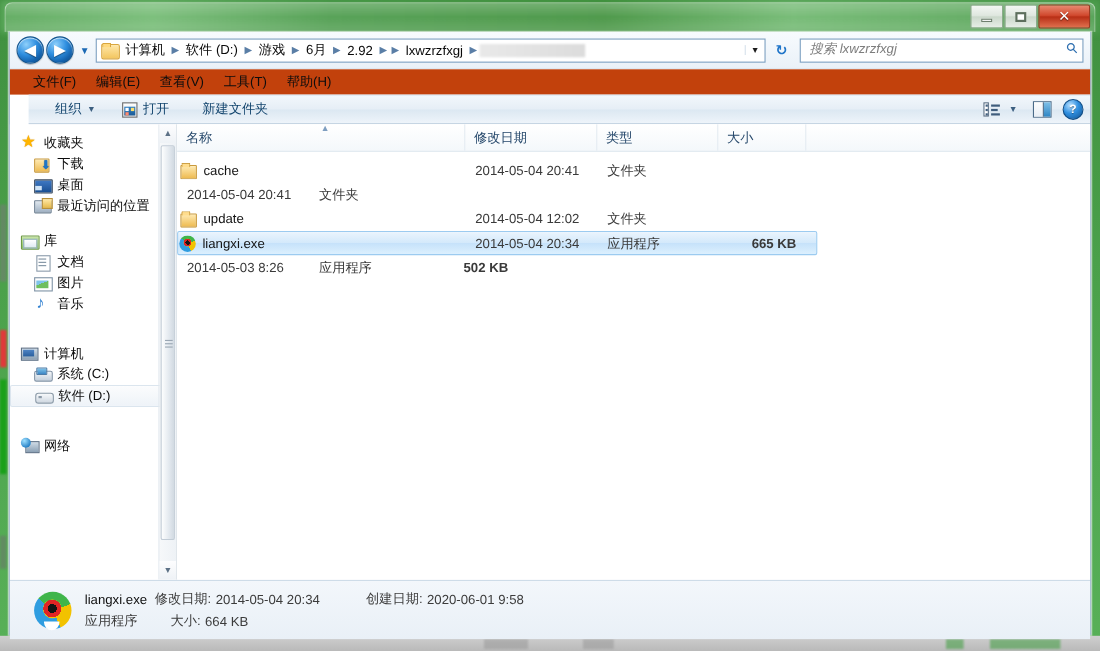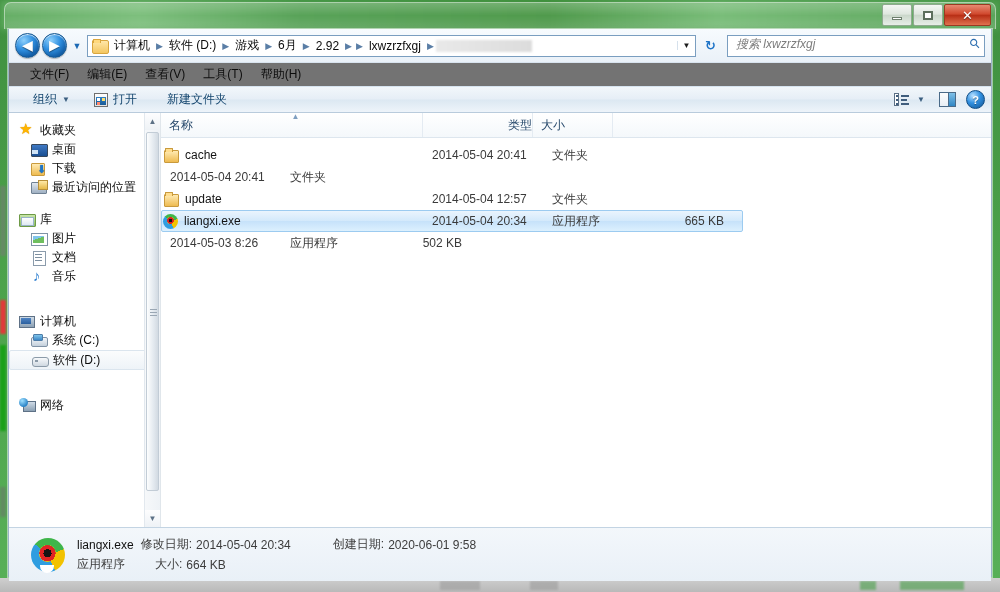--- a/index.html
+++ b/index.html
@@ -148,38 +148,39 @@
     background:#fff; border:1px solid #7a9ec0;
     display:flex; align-items:flex-start; padding:0 4px 0 8px;
     box-sizing:border-box;
   }
   .searchbox .ph { flex:1; font-style:italic; color:#7d7d7d; font-size:12px; white-space:nowrap; overflow:hidden; }
   .search-ic { color:#2e6fb0; font-size:13px; transform:rotate(-45deg); }
 
   
   #menubar {
     height:23px;
-    background:#737373;
+    background:#c2410c;
     display:flex; align-items:center;
     padding-left:12px;
     font-size:12px;
     color:#0d0d0d;
   }
   #menubar .mi { padding:2px 9px; white-space:nowrap; }
 
   
   #toolbar {
     height:27px;
     background: linear-gradient(180deg,#f2f7fb 0%, #e6eef6 48%, #dce8f2 52%, #eef4fa 100%);
     border-top:1px solid #d6e3ef;
     border-bottom:1px solid #b9cbdc;
     display:flex; align-items:center;
     padding: 0 6px 0 16px;
     font-size:12px; color:#13456e;
     box-sizing:border-box;
+    margin-left:17px;
   }
   .tb-item2 { display:flex; align-items:center; padding:2px 8px; white-space:nowrap; }
   .tb-caret { font-size:8px; margin-left:5px; color:#3c5f80; }
   .openicon {
     width:14px; height:14px; margin-right:5px;
     background:linear-gradient(180deg,#fefefe,#e3e3e3);
     border:1px solid #6f6f6f; position:relative; box-sizing:border-box;
   }
   .openicon::after{
     content:""; position:absolute; left:1px; top:3px; right:1px; bottom:1px;
@@ -360,38 +361,38 @@
   .fl-head {
     height:24px; display:flex; align-items:center;
     background:linear-gradient(180deg,#ffffff,#f4f8fb);
     border-bottom:1px solid #dde6ee;
     font-size:12px; color:#26486b;
   }
   .fl-head .col { padding-left:8px; box-sizing:border-box; height:24px; display:flex; align-items:center; border-right:1px solid #e4ebf2; position:relative;}
   .sortmark { position:absolute; left:50%; top:-1px; color:#7e9ec0; font-size:8px; }
   .col-name { width:262px; }
   .col-date { width:120px; }
-  .col-type { width:110px;justify-content:flex-end; }
+  .col-type { width:110px; }
   .col-size { width:80px; }
 
   .fl-rows { padding-top:6px; }
   .fl-row {
     height:22px; display:flex; align-items:center; font-size:12px; color:#131313;
     box-sizing:border-box; border:1px solid transparent;
     width: 582px;
   }
   .fl-row.sel {
     background:linear-gradient(180deg,#eaf4fd 0%, #d3e9fb 50%, #c6e2fa 51%, #dcf0fe 100%);
     border:1px solid #9ccbf0; border-radius:2px;
   }
   .fl-c { box-sizing:border-box; padding-left:8px; display:flex; align-items:center; white-space:nowrap; overflow:hidden;}
   .fl-c.name { width:262px; padding-left:1px; }
   .fl-c.date { width:120px; color:#3a3a3a; }
   .fl-c.type { width:110px; color:#3a3a3a; }
-  .fl-c.size { width:80px; color:#3a3a3a; justify-content:flex-end; padding-right:10px; }
+  .fl-c.size { width:80px; color:#3a3a3a; justify-content:flex-end; padding-right:10px;font-weight:bold; }
   .fl-name-lbl { margin-left:6px; }
 
   .ic-exe-eye {
     width:15px; height:15px; border-radius:50%; position:relative; flex:none;
     background: conic-gradient(from 215deg, #2f9de0 0deg 95deg, #3fb54a 95deg 215deg, #f2c200 215deg 300deg, #2f9de0 300deg 360deg);
   }
   .ic-exe-eye::after {
     content:""; position:absolute; left:4px; top:3.5px; width:7px; height:7px; border-radius:50%;
     background:radial-gradient(circle at 50% 50%, #151515 0 40%, #e02020 40% 72%, #f2c200 72% 100%);
   }
@@ -541,45 +542,45 @@
 
     <div id="body">
 
       <div id="sidebar">
 
         <div class="nav-row head">
           <span class="ic ic-star"></span>
           <span class="nav-lbl">收藏夹</span>
         </div>
         <div class="nav-row">
+          <span class="ic ic-dl"></span>
+          <span class="nav-lbl">下载</span>
+        </div>
+        <div class="nav-row">
           <span class="ic ic-desk"></span>
           <span class="nav-lbl">桌面</span>
-        </div>
-        <div class="nav-row">
-          <span class="ic ic-dl"></span>
-          <span class="nav-lbl">下载</span>
         </div>
         <div class="nav-row">
           <span class="ic ic-recent"></span>
           <span class="nav-lbl">最近访问的位置</span>
         </div>
 
         <div class="nav-gap"></div>
 
         <div class="nav-row head">
           <span class="ic ic-lib"></span>
           <span class="nav-lbl">库</span>
         </div>
         <div class="nav-row">
+          <span class="ic ic-doc"></span>
+          <span class="nav-lbl">文档</span>
+        </div>
+        <div class="nav-row">
           <span class="ic ic-pic"></span>
           <span class="nav-lbl">图片</span>
-        </div>
-        <div class="nav-row">
-          <span class="ic ic-doc"></span>
-          <span class="nav-lbl">文档</span>
         </div>
         <div class="nav-row">
           <span class="ic ic-music"></span>
           <span class="nav-lbl">音乐</span>
         </div>
 
         <div class="nav-gap" style="height:26px;"></div>
 
         <div class="nav-row head">
           <span class="ic ic-pc"></span>
@@ -609,20 +610,23 @@
           <div class="sb-arrow down">▼</div>
         </div>
       </div>
 
       <div id="filelist">
 
         <div class="fl-head">
           <div class="col col-name">
             <span class="sortmark">▲</span>
             <span>名称</span>
+          </div>
+          <div class="col col-date">
+            <span>修改日期</span>
           </div>
           <div class="col col-type">
             <span>类型</span>
           </div>
           <div class="col col-size">
             <span>大小</span>
           </div>
         </div>
 
         <div class="fl-rows">
@@ -641,21 +645,21 @@
             <div class="fl-c date">2014-05-04 20:41</div>
             <div class="fl-c type">文件夹</div>
             <div class="fl-c size"></div>
           </div>
 
           <div class="fl-row">
             <div class="fl-c name">
               <span class="ic ic-folder"></span>
               <span class="fl-name-lbl">update</span>
             </div>
-            <div class="fl-c date">2014-05-04 12:57</div>
+            <div class="fl-c date">2014-05-04 12:02</div>
             <div class="fl-c type">文件夹</div>
             <div class="fl-c size"></div>
           </div>
 
           <div class="fl-row sel">
             <div class="fl-c name">
               <span class="ic-exe-eye"></span>
               <span class="fl-name-lbl">liangxi.exe</span>
             </div>
             <div class="fl-c date">2014-05-04 20:34</div>

